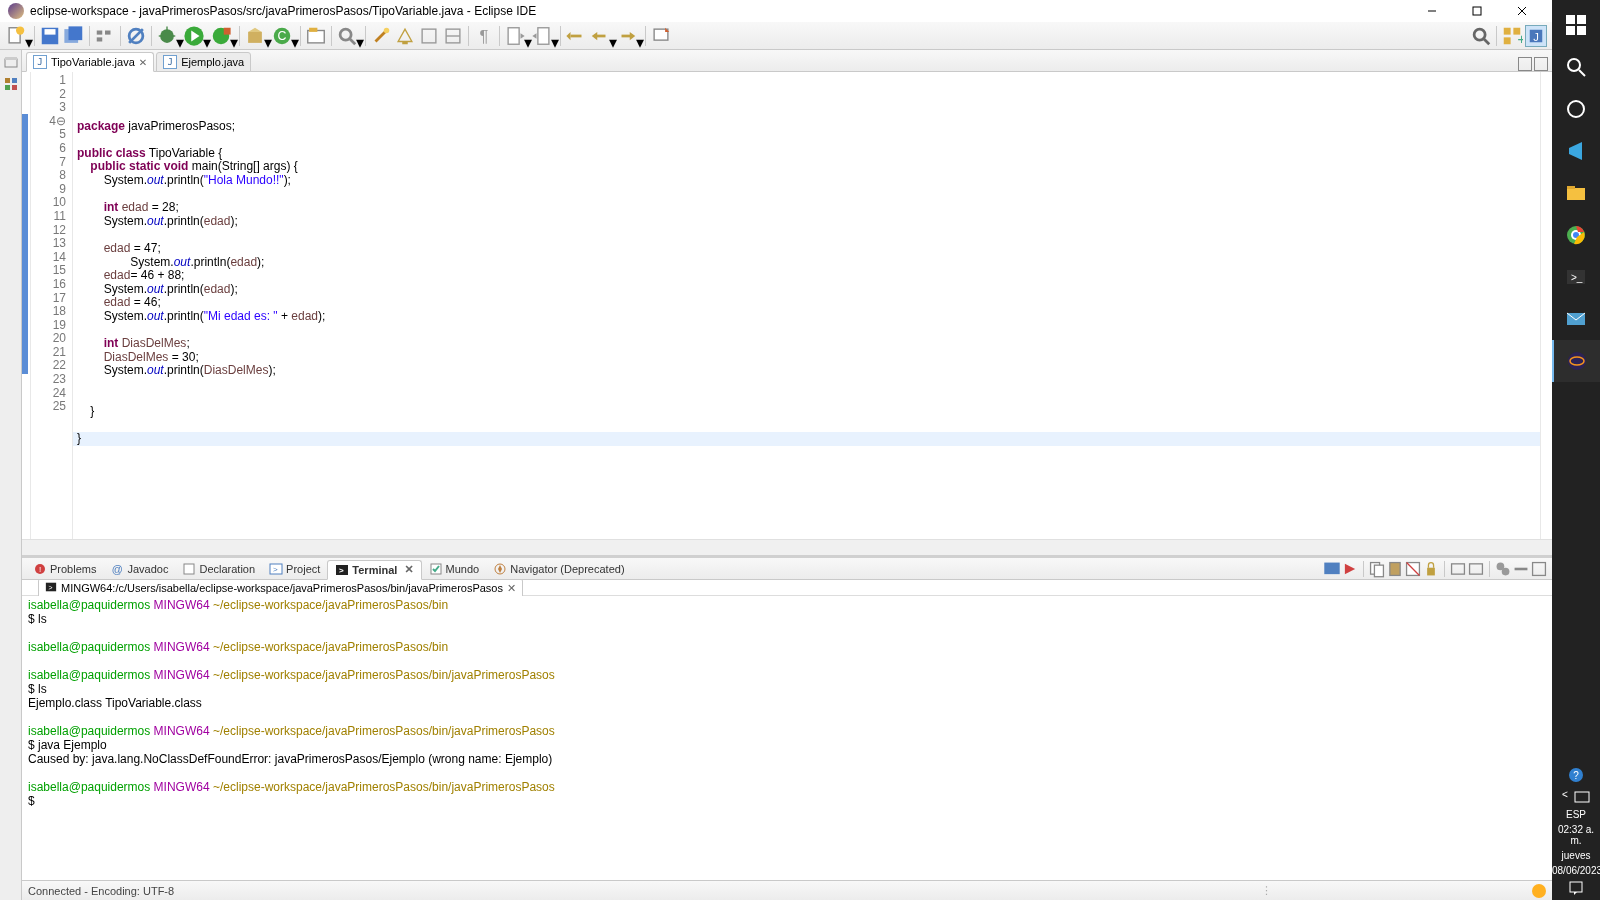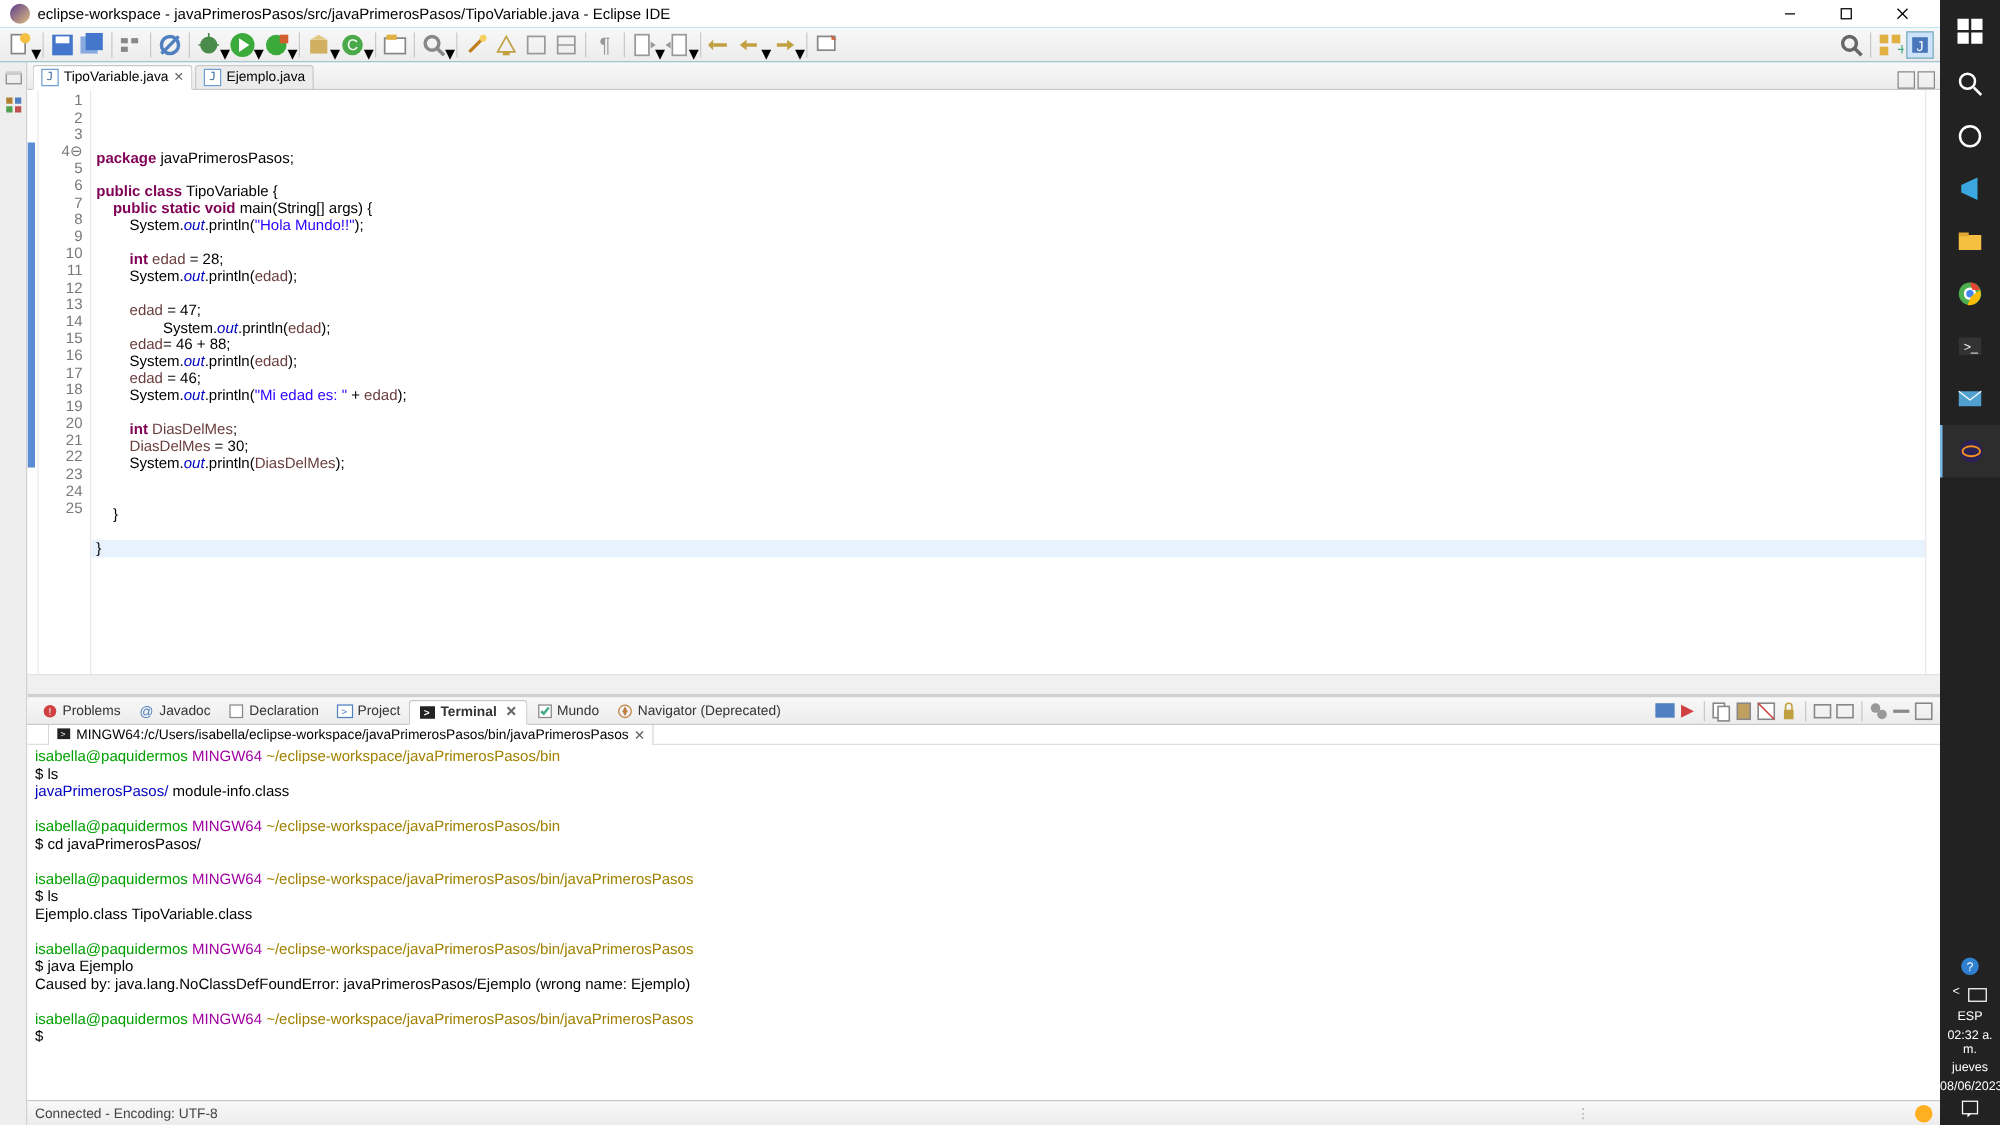--- a/index.html
+++ b/index.html
@@ -491,24 +491,22 @@
                   <rect x="1" y="2" width="12" height="10" fill="#222"></rect>
                   <text x="4" y="10" font-size="8" fill="#fff">&gt;</text>
                 </svg></span>
             <span>MINGW64:/c/Users/isabella/eclipse-workspace/javaPrimerosPasos/bin/javaPrimerosPasos</span>
             <span style="color:#666;">✕</span>
           </div>
         </div>
         <div class="term-body">
 <div><span class="u">isabella@paquidermos</span> <span class="m">MINGW64</span> <span class="p">~/eclipse-workspace/javaPrimerosPasos/bin</span></div>
 <div class="k">$ ls</div>
-<div><span class="d">javaPrimerosPasos/</span><span>  module-info.class</span></div>
 <div>&nbsp;</div>
 <div><span class="u">isabella@paquidermos</span> <span class="m">MINGW64</span> <span class="p">~/eclipse-workspace/javaPrimerosPasos/bin</span></div>
-<div class="k">$ cd javaPrimerosPasos/</div>
 <div>&nbsp;</div>
 <div><span class="u">isabella@paquidermos</span> <span class="m">MINGW64</span> <span class="p">~/eclipse-workspace/javaPrimerosPasos/bin/javaPrimerosPasos</span></div>
 <div class="k">$ ls</div>
 <div class="k">Ejemplo.class  TipoVariable.class</div>
 <div>&nbsp;</div>
 <div><span class="u">isabella@paquidermos</span> <span class="m">MINGW64</span> <span class="p">~/eclipse-workspace/javaPrimerosPasos/bin/javaPrimerosPasos</span></div>
 <div class="k">$ java Ejemplo</div>
 <div class="k">Caused by: java.lang.NoClassDefFoundError: javaPrimerosPasos/Ejemplo (wrong name: Ejemplo)</div>
 <div>&nbsp;</div>
 <div><span class="u">isabella@paquidermos</span> <span class="m">MINGW64</span> <span class="p">~/eclipse-workspace/javaPrimerosPasos/bin/javaPrimerosPasos</span></div>

